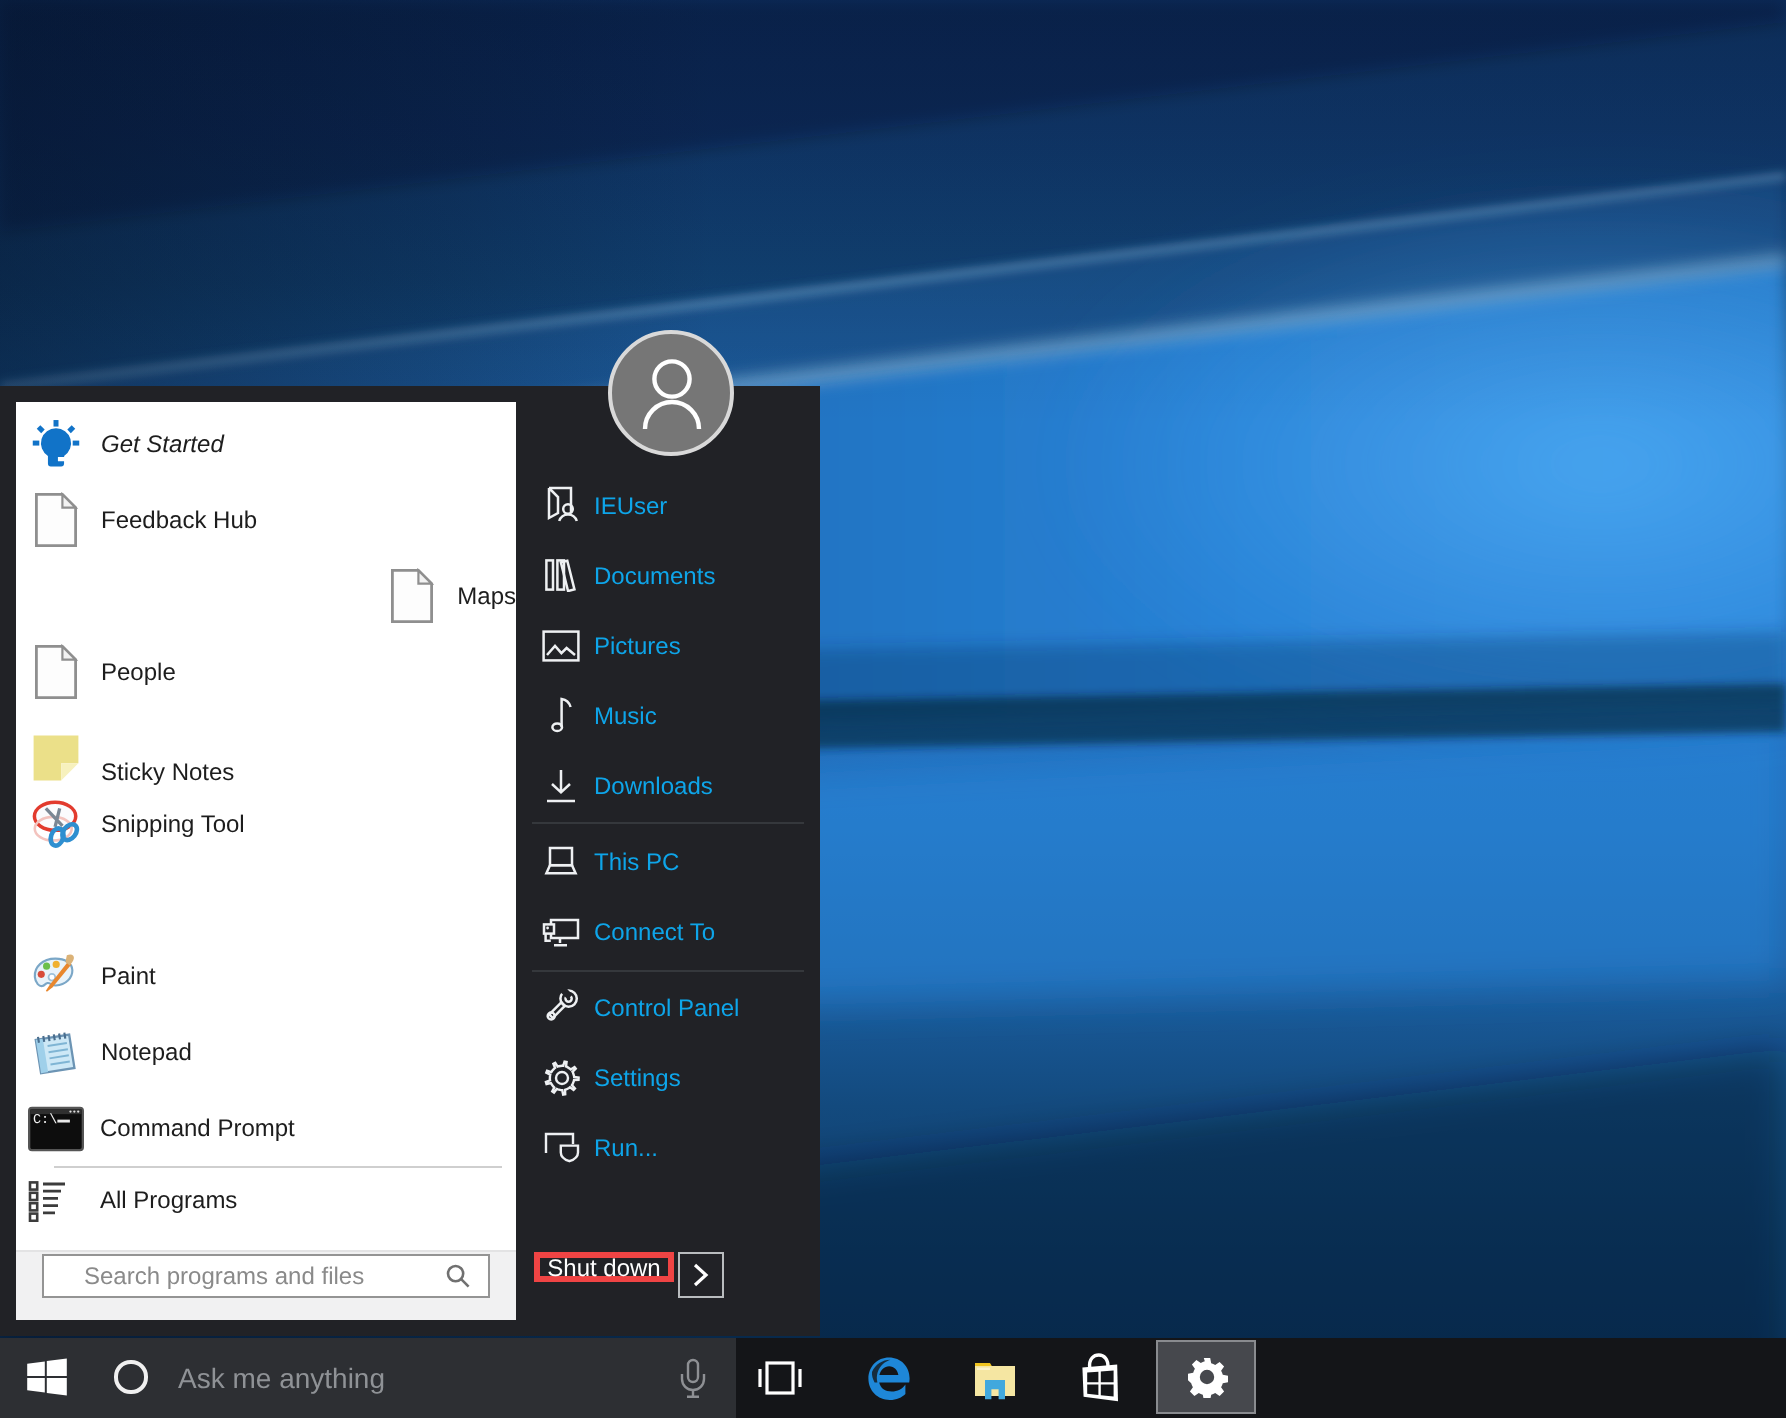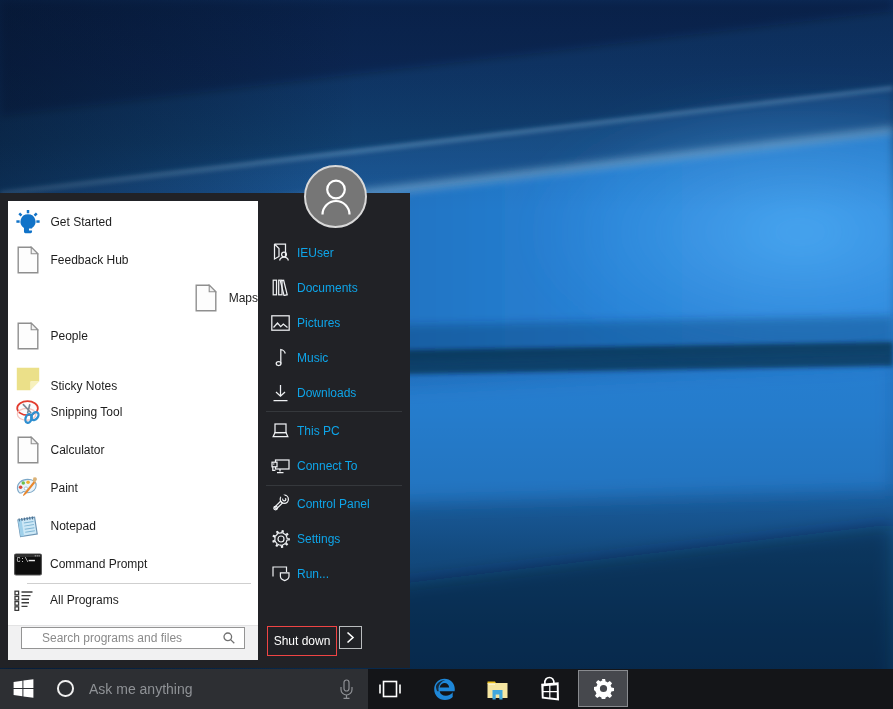--- a/index.html
+++ b/index.html
@@ -30,21 +30,21 @@
  display:flex;align-items:center;}
 #sbox span{font-size:12px;color:#8a8a8a;margin-left:20px;flex:1;}
 
 #rightcol{left:258px;top:0;width:152px;height:475px;}
 .rrow{position:absolute;left:0;width:152px;height:35px;display:flex;align-items:center;}
 .rrow .ic{width:19px;height:19px;margin-left:13px;flex:0 0 19px;display:flex;align-items:center;justify-content:center;}
 .rrow .tx{margin-left:7px;font-size:12px;color:#0ea5e9;}
 .rsep{position:absolute;left:8px;width:136px;border-top:1px solid #35383c;}
 #avatar{left:304px;top:165px;width:63px;height:63px;border-radius:50%;background:#767676;
  border:2px solid #d9d9d9;box-sizing:border-box;display:flex;align-items:center;justify-content:center;}
-#shut{left:9px;top:433px;width:70px;height:30px;border:1px solid #ef4444;color:#fff;
+#shut{left:9px;top:433px;width:70px;height:15px;border:3px solid #ef4444;color:#fff;
  font-size:12px;display:flex;align-items:center;justify-content:center;box-sizing:border-box;}
 #shutarrow{left:81px;top:433px;width:23px;height:23px;border:1px solid #b9bcbe;
  display:flex;align-items:center;justify-content:center;box-sizing:border-box;}
 svg{display:block;}
 </style>
 </head>
 <body>
 <div id="wall" class="abs">
 <svg width="893" height="709" viewBox="0 0 893 709">
   <defs>
@@ -156,21 +156,21 @@
   </svg>
 </div>
 <div id="settingsbtn" class="abs">
   <svg width="21" height="21" viewBox="0 0 21 21">
     <path fill="#fff" d="M8.9 1 h3.2 l0.5 2.6 a7.2 7.2 0 0 1 2 0.85 l2.2-1.5 2.25 2.25 -1.5 2.2 a7.2 7.2 0 0 1 0.85 2 l2.6 0.5 v3.2 l-2.6 0.5 a7.2 7.2 0 0 1-0.85 2 l1.5 2.2 -2.25 2.25 -2.2-1.5 a7.2 7.2 0 0 1-2 0.85 l-0.5 2.6 h-3.2 l-0.5-2.6 a7.2 7.2 0 0 1-2-0.85 l-2.2 1.5 -2.25-2.25 1.5-2.2 a7.2 7.2 0 0 1-0.85-2 L1 12.1 v-3.2 l2.6-0.5 a7.2 7.2 0 0 1 0.85-2 l-1.5-2.2 2.25-2.25 2.2 1.5 a7.2 7.2 0 0 1 2-0.85 Z M10.5 6.9 a3.6 3.6 0 1 0 0 7.2 a3.6 3.6 0 0 0 0-7.2 Z"></path>
   </svg>
 </div>
 
 <div id="menu" class="abs">
   <div id="leftpanel" class="abs">
-    <div class="lrow" style="top:2px;">
+    <div class="lrow" style="top:2px;font-style:italic;">
       <div class="ic">
           <svg width="25" height="27" viewBox="0 0 25 27">
         <g stroke="#1173c8" stroke-width="2.6" stroke-linecap="butt">
           <path d="M12.5 0.5 v3.4"></path>
               <path d="M3.4 4.1 l2.3 2.3"></path>
               <path d="M21.6 4.1 l-2.3 2.3"></path>
           <path d="M0.4 12.5 h3.4"></path>
               <path d="M21.2 12.5 h3.4"></path>
         </g>
         <path fill="#1173c8" d="M12.5 4.8 a7.8 7.8 0 0 0 -4.2 14.4 l0 4 a1.5 1.5 0 0 0 1.5 1.5 h5.4 a1.5 1.5 0 0 0 1.5 -1.5 l0-1.3 -3.2-0 0-2.2 3.3 0 -0.1-0.5 a7.8 7.8 0 0 0 -4.2 -14.4 Z"></path>
@@ -219,29 +219,20 @@
           <svg width="26" height="27" viewBox="0 0 26 27">
       <ellipse cx="12.5" cy="8.8" rx="11.2" ry="7.6" fill="#fbfbfd" stroke="#e23b2e" stroke-width="1.9"></ellipse>
       <ellipse cx="11.5" cy="15.5" rx="10" ry="6.4" fill="none" stroke="#f3c3be" stroke-width="1.4"></ellipse>
       <path d="M16.5 14 L7.5 4.5 M12.5 14.5 L15 4.5" stroke="#7b8794" stroke-width="1.8" fill="none"></path>
       <ellipse cx="13.6" cy="20.0" rx="3.3" ry="4.8" fill="none" stroke="#2f8fd0" stroke-width="2.5" transform="rotate(18 13.6 20)"></ellipse>
       <ellipse cx="20.4" cy="17.4" rx="3.3" ry="4.8" fill="none" stroke="#2f8fd0" stroke-width="2.5" transform="rotate(38 20.4 17.4)"></ellipse>
     </svg>
         </div>
         <div class="tx">Snipping Tool</div>
       </div>
-    <div class="lrow" style="top:230px;">
-        <div class="ic">
-          <svg width="22" height="28" viewBox="0 0 22 28">
-            <path fill="#fdfdfd" stroke="#8f8f8f" stroke-width="1.4" d="M1.2 1.2 H14.2 L20.8 7.8 V26.8 H1.2 Z"></path>
-            <path fill="#f2f2f2" stroke="#8f8f8f" stroke-width="1.1" d="M14.2 1.2 V7.8 H20.8 Z"></path>
-          </svg>
-        </div>
-        <div class="tx">Calculator</div>
-      </div>
     <div class="lrow" style="top:268px;">
         <div class="ic">
           <svg width="27" height="27" viewBox="0 0 27 27">
       <path d="M13.2 3.2 C5.8 3.2 1.2 8 1.6 13.4 c0.3 3.6 2.6 5.6 4.2 5.2 1.3-0.3 1.6-1.5 3-1.7 1.6-0.2 2.2 1.5 4.6 1.4 5.6-0.3 9.4-4.3 9.3-8.6 C22.6 5.6 18.4 3.2 13.2 3.2 Z" fill="#e9f3fa" stroke="#7ba7c7" stroke-width="1.2"></path>
       <circle cx="8.2" cy="7.4" r="2" fill="#6cbf4a"></circle>
       <circle cx="13.6" cy="6.4" r="2" fill="#f0b02f"></circle>
       <circle cx="5.2" cy="12" r="2" fill="#d84c3a"></circle>
       <circle cx="11.2" cy="13.6" r="1.9" fill="#fff" stroke="#9ec2da" stroke-width="1"></circle>
       <path d="M20.3 4.8 L10 17.8 l-2.2 3.4 0.6 0.6 3.2-2.5 L22.1 6.4 Z" fill="#e8872e"></path>
       <path d="M19.6 1.2 q2.6-1 3.6 0.4 q1 1.4-0.6 3.6 l-1.4 1.8 -2.4-1.9 Z" fill="#dbb277"></path>

